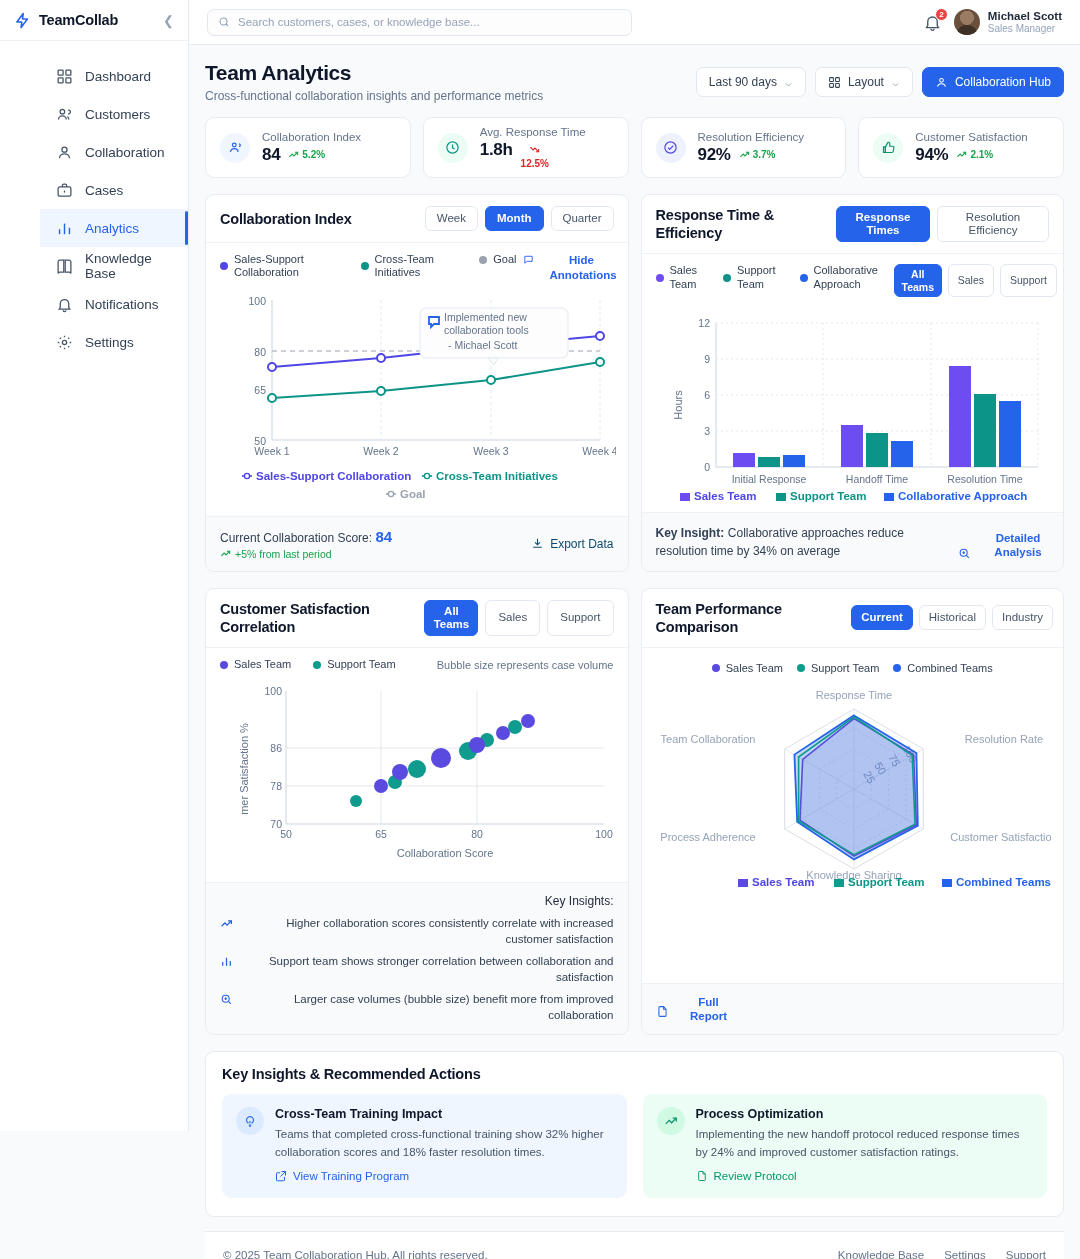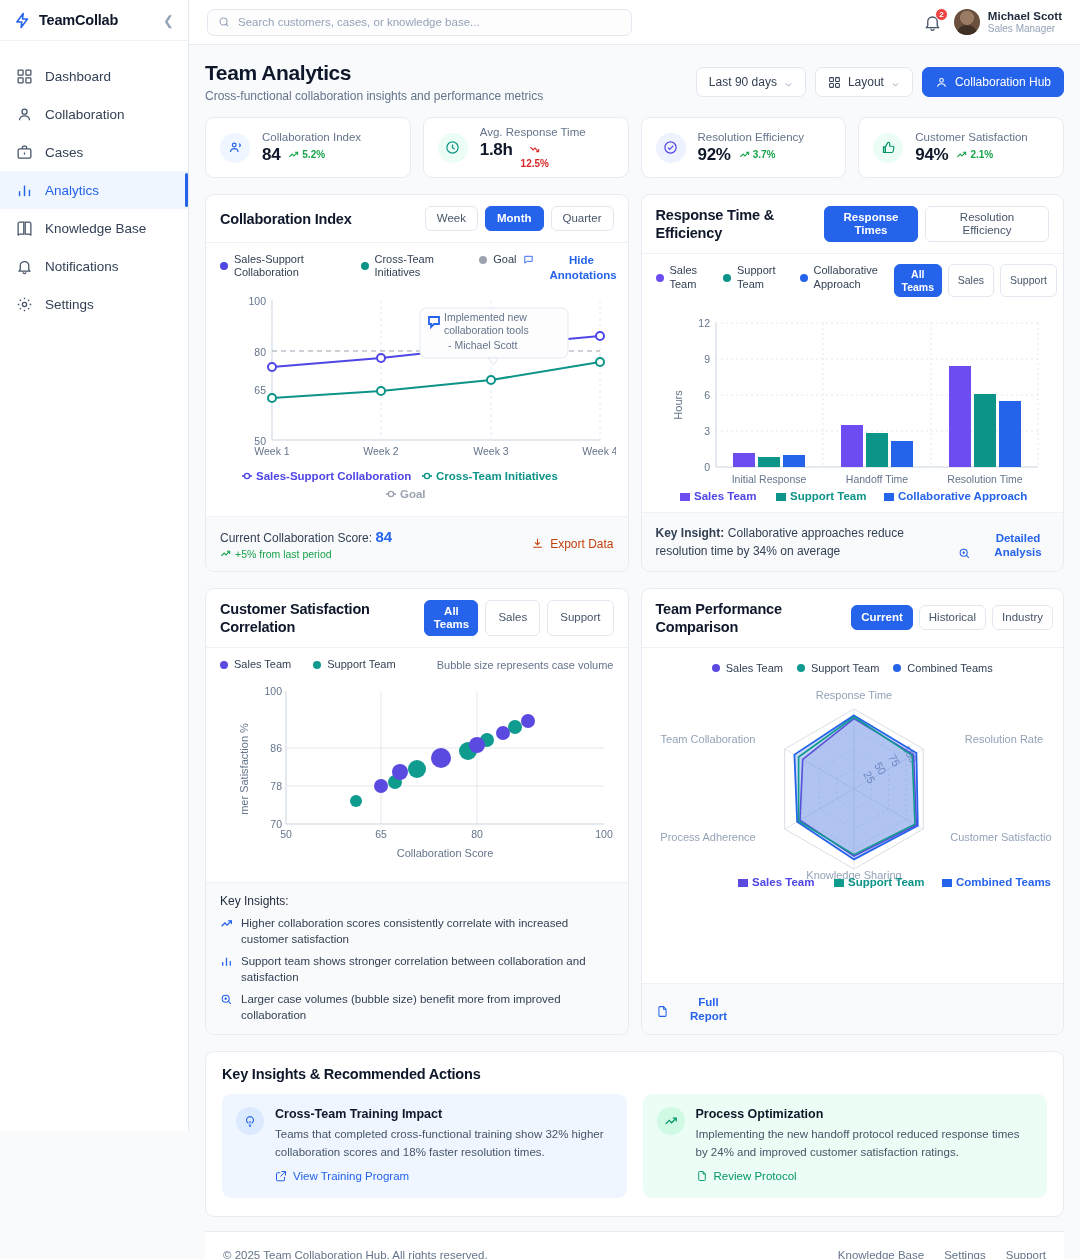--- a/index.html
+++ b/index.html
@@ -18,21 +18,21 @@
     width: 189px; height: 1131px; background: #ffffff;
     border-right: 1px solid #e5e9f0; flex: 0 0 189px;
   }
   .brand {
     height: 41px; display: flex; align-items: center; gap: 8px;
     padding: 0 14px; border-bottom: 1px solid #eef1f6;
   }
   .brand-logo { width: 17px; height: 17px; color: #2563eb; flex: 0 0 auto; }
   .brand-name { font-size: 14.5px; font-weight: bold; letter-spacing: -0.2px; color:#0f172a; }
   .brand-collapse { margin-left: auto; color: #94a3b8; font-size: 13px; line-height: 1; }
-  .nav { padding-top: 16px; }
+  .nav { padding-top: 16px; padding-left: 40px; }
   .nav-item {
     display: flex; align-items: center; gap: 12px;
     height: 38px; padding: 0 16px; color: #334155; font-size: 13.5px;
     position: relative;
   }
   .nav-item .ico { width: 17px; height: 17px; flex: 0 0 17px; color: #475569; }
   .nav-item.active { background: #eff6ff; color: #2563eb; }
   .nav-item.active .ico { color: #2563eb; }
   .nav-item.active::after {
     content: ""; position: absolute; right: 0; top: 2px; bottom: 2px;
@@ -134,24 +134,24 @@
   .dot { width: 8px; height: 8px; border-radius: 50%; flex: 0 0 8px; }
   .link-b { color: #2563eb; font-size: 11.5px; font-weight: bold; text-align: center; line-height: 1.25; }
 
   .footer-strip {
     border-top: 1px solid #eef1f6; background: #f9fafb; padding: 11px 14px;
     display: flex; align-items: center; gap: 10px; margin-top: auto;
   }
   .fs-label { font-size: 12px; color: #334155; }
   .fs-score { font-size: 15px; font-weight: bold; color: #2563eb; }
   .fs-sub { font-size: 10.5px; color: #16a34a; display: flex; align-items: flex-start; gap: 4px; margin-top: 3px; }
-  .fs-link { margin-left: auto; display: flex; align-items: center; gap: 6px; color: #c2410c; font-size: 12px; }
+  .fs-link { margin-left: auto; display: flex; align-items: center; gap: 6px; color: #0c4a6e; font-size: 12px; }
 
   .insights-strip {
-    border-top: 1px solid #eef1f6; background: #f9fafb; padding: 11px 14px; margin-top: auto;
+    border-top: 1px solid #eef1f6; background: #f9fafb; padding: 11px 14px; margin-top: auto; text-align: right;
   }
   .ins-title { font-size: 12px; color: #1e293b; margin-bottom: 8px; }
   .ins-row { display: flex; gap: 8px; align-items: flex-start; margin-bottom: 7px; font-size: 11.5px; color: #334155; line-height: 1.35; }
   .ins-row .ico { width: 13px; height: 13px; flex: 0 0 13px; color: #2563eb; margin-top: 1px; }
 
   .bottom-card {
     background: #fff; border: 1px solid #e8ecf2; border-radius: 9px; padding: 14px 16px 18px;
   }
   .bc-title { font-size: 14.5px; font-weight: bold; color: #0f172a; margin-bottom: 12px; letter-spacing: -0.2px; }
   .bc-grid { display: flex; gap: 16px; align-items: flex-end; }
@@ -195,20 +195,29 @@
     </div>
     <nav class="nav">
       <div class="nav-item">
         <span class="ico"><svg viewBox="0 0 24 24" fill="none" stroke="currentColor" stroke-width="1.8">
               <rect x="3" y="3" width="7" height="7" rx="1"></rect>
               <rect x="14" y="3" width="7" height="7" rx="1"></rect>
               <rect x="3" y="14" width="7" height="7" rx="1"></rect>
               <rect x="14" y="14" width="7" height="7" rx="1"></rect>
             </svg></span>
         <span>Dashboard</span>
+      </div>
+      <div class="nav-item">
+        <span class="ico"><svg viewBox="0 0 24 24" fill="none" stroke="currentColor" stroke-width="1.8">
+              <circle cx="9" cy="8" r="3.2"></circle>
+              <path d="M3.5 19c0-3 2.6-5 5.5-5s5.5 2 5.5 5"></path>
+              <path d="M17 11a2.6 2.6 0 1 0 0-5"></path>
+              <path d="M18 19c0-2-.7-3.4-1.8-4.3"></path>
+            </svg></span>
+        <span>Customers</span>
       </div>
       <div class="nav-item">
         <span class="ico"><svg viewBox="0 0 24 24" fill="none" stroke="currentColor" stroke-width="1.8">
               <circle cx="12" cy="8" r="3.6"></circle>
               <path d="M5 20c0-3.6 3.1-6 7-6s7 2.4 7 6"></path>
             </svg></span>
         <span>Collaboration</span>
       </div>
       <div class="nav-item">
         <span class="ico"><svg viewBox="0 0 24 24" fill="none" stroke="currentColor" stroke-width="1.8">
@@ -520,21 +529,21 @@
               <span>Export Data</span>
             </div>
           </div>
         </div>
 
         <div class="card" style="max-width:425px">
           <div class="card-head">
             <div class="card-title" style="max-width:120px">Response Time &amp; Efficiency</div>
             <div class="seg">
               <button class="seg-btn on two" style="width:94px">Response<br>Times</button>
-              <button class="seg-btn two" style="width:124px">Resolution<br>Efficiency</button>
+              <button class="seg-btn two" style="width:112px">Resolution<br>Efficiency</button>
             </div>
           </div>
           <div class="card-body" style="padding-bottom:4px">
             <div class="legend" style="margin-bottom:8px">
               <div class="lg" style="width:48px">
                 <span class="dot" style="background:#6d4df2"></span>
                 <span>Sales Team</span>
               </div>
               <div class="lg" style="width:56px;margin-left:16px">
                 <span class="dot" style="background:#0d9488"></span>

